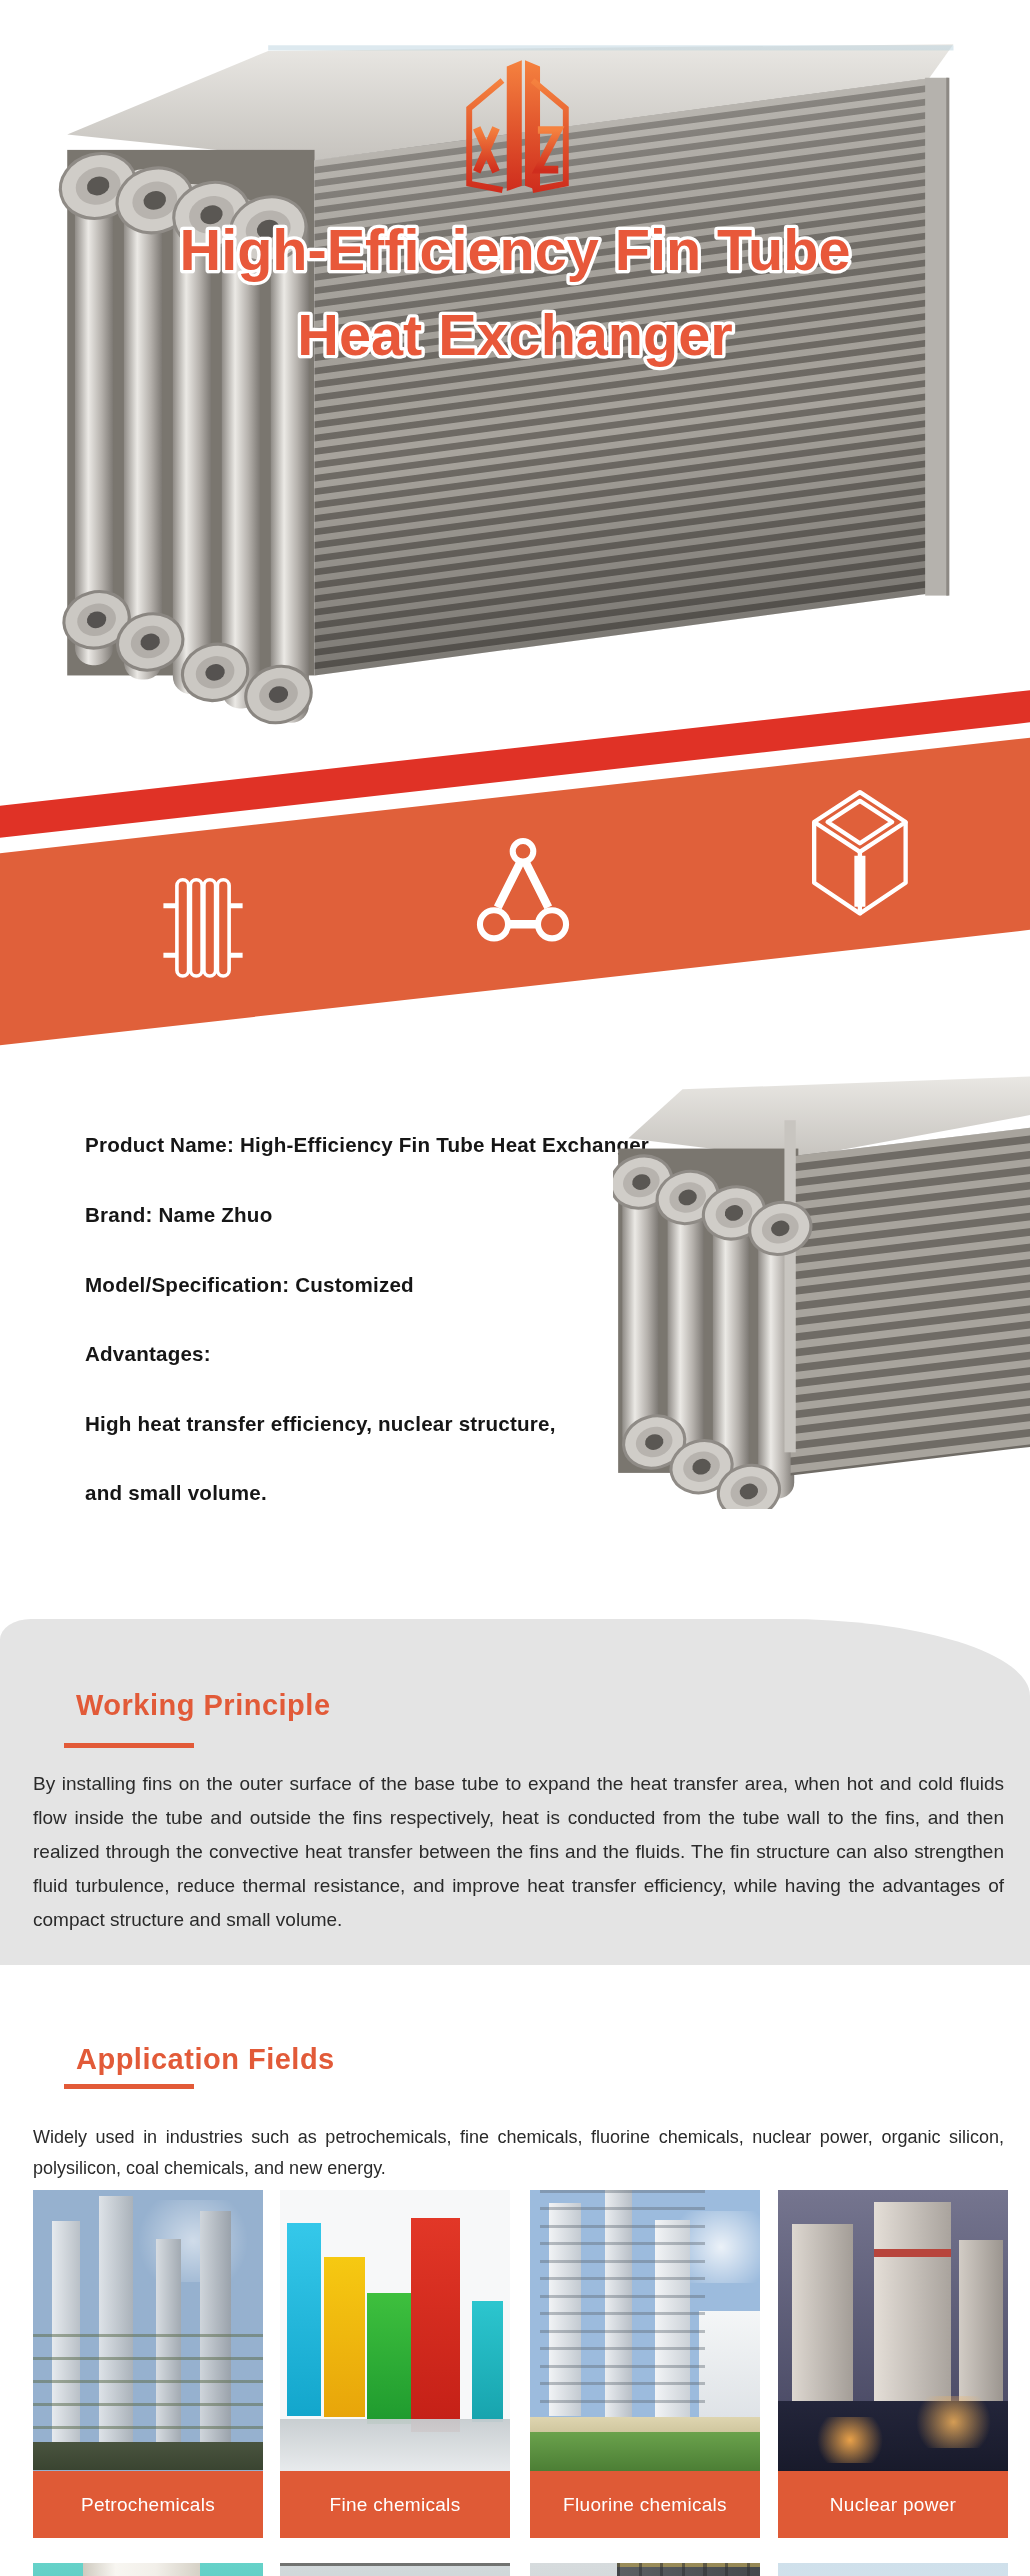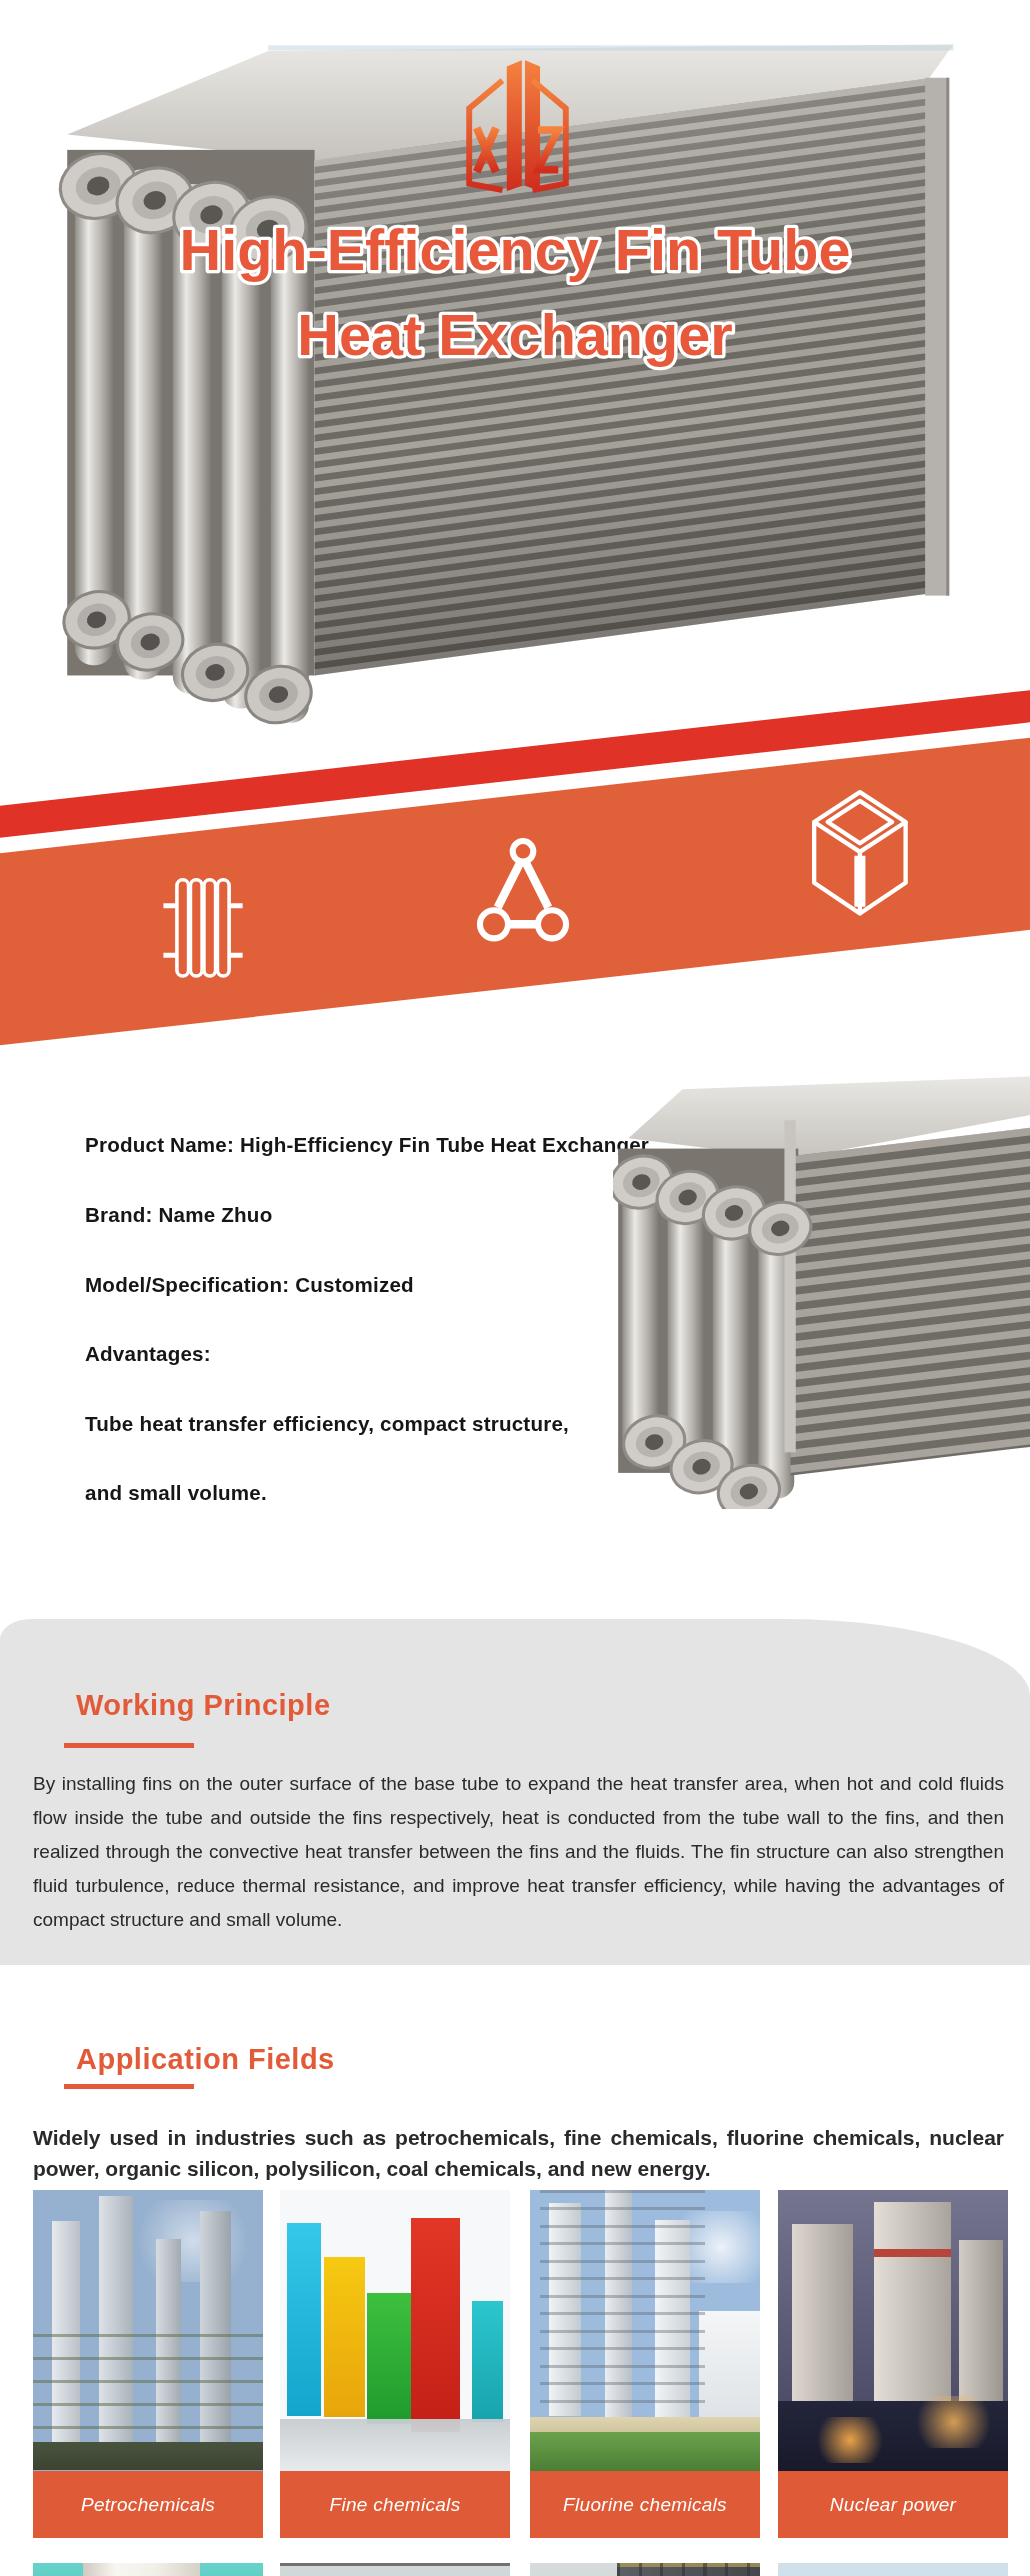--- a/index.html
+++ b/index.html
@@ -32,24 +32,24 @@
 
   
   .sec-h{position:absolute;left:64px;color:#e25a38;font-size:29px;font-weight:bold;letter-spacing:0.5px;white-space:nowrap;}
   .sec-rule{position:absolute;left:64px;width:130px;height:5.2px;background:#e25a38;}
 
   
   .gray-panel{position:absolute;left:0;top:1619px;width:1030px;height:346px;background:#e4e4e4;
         border-top-left-radius:31px 20.6px;border-top-right-radius:247px 77px;}
   .para{position:absolute;left:33px;width:971px;text-align:justify;color:#2a2a2a;}
   .para-wp{top:1767px;font-size:19px;line-height:34px;}
-  .para-af{top:2122px;font-size:21px;line-height:31px;font-weight:bold;}
-
-  
-  .tile{position:absolute;width:230px;font-style:italic;}
+  .para-af{top:2122px;font-size:18px;line-height:31px;}
+
+  
+  .tile{position:absolute;width:230px;}
   .tile-photo{width:230px;height:281px;background-repeat:no-repeat;}
   .tile-label{width:230px;height:67px;background:#df5a36;color:#ffffff;font-size:19px;
         display:flex;align-items:center;justify-content:center;letter-spacing:0.3px;}
 
   .p1{background-color:#96b1cf;background-repeat:no-repeat;background-image:
       linear-gradient(#49543f,#3a4431),
       repeating-linear-gradient(180deg, rgba(96,112,82,.55) 0 3.1px, rgba(96,112,82,0) 3.1px 23px),
       linear-gradient(90deg,#e6eaee,#b9c0c7),
       linear-gradient(90deg,#dde2e7,#aab2ba),
       linear-gradient(90deg,#d7dce1,#a2aab2),
@@ -251,21 +251,21 @@
         </svg>
       </div>
     </div>
   </div>
 
   <section>
     <div class="info-line" style="top:1133px">Product Name: High-Efficiency Fin Tube Heat Exchanger</div>
     <div class="info-line" style="top:1203px">Brand: Name Zhuo</div>
     <div class="info-line" style="top:1273px">Model/Specification: Customized</div>
     <div class="info-line" style="top:1342px">Advantages:</div>
-    <div class="info-line" style="top:1412px">Tube heat transfer efficiency, compact structure,</div>
+    <div class="info-line" style="top:1412px">High heat transfer efficiency, nuclear structure,</div>
     <div class="info-line" style="top:1481px">and small volume.</div>
 
     <svg class="photo2" viewBox="0 0 810 870">
       <defs>
         <pattern id="finsB" width="10" height="30" patternUnits="userSpaceOnUse">
           <rect width="10" height="30" fill="#a8a49d"></rect>
             <rect y="15" width="10" height="15" fill="#6f6b65"></rect>
         </pattern>
         <linearGradient id="topB" x1="0" y1="0" x2="0" y2="1">
           <stop offset="0" stop-color="#e9e7e3"></stop>

